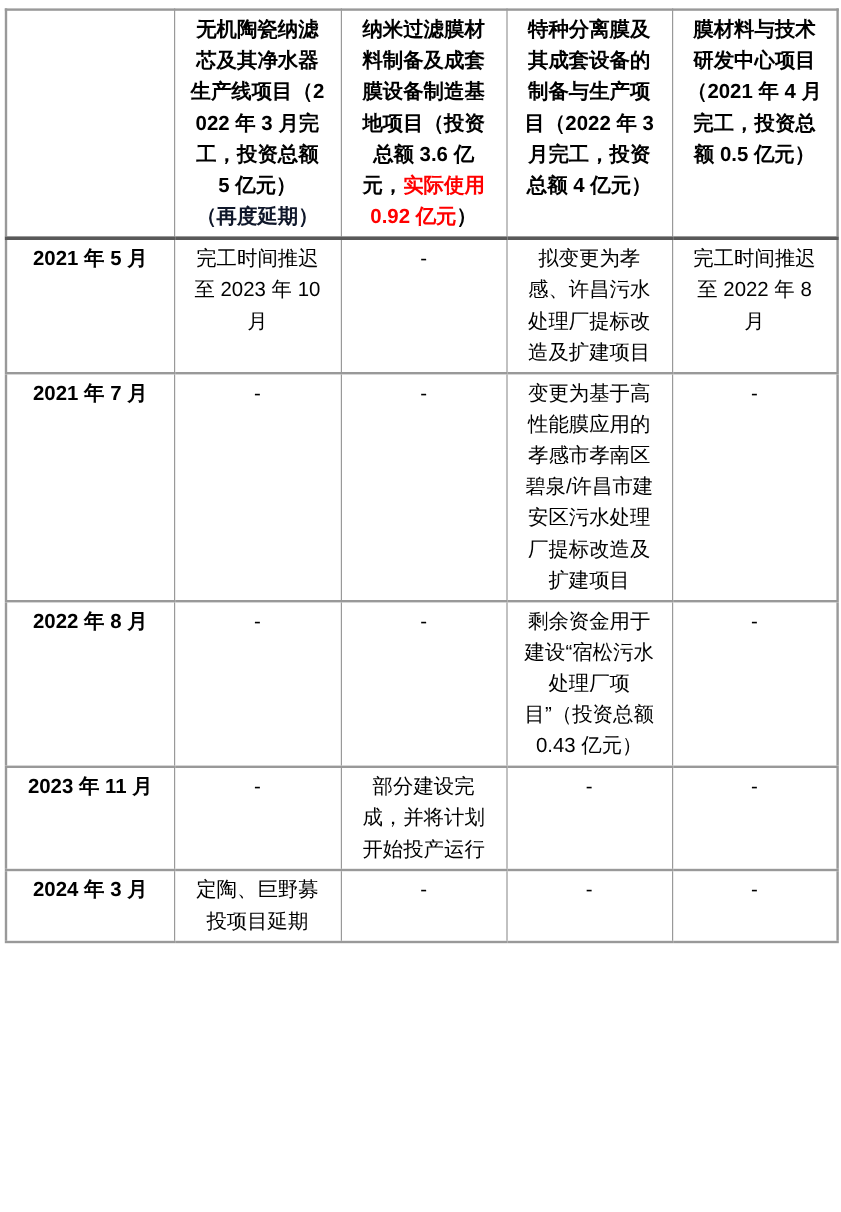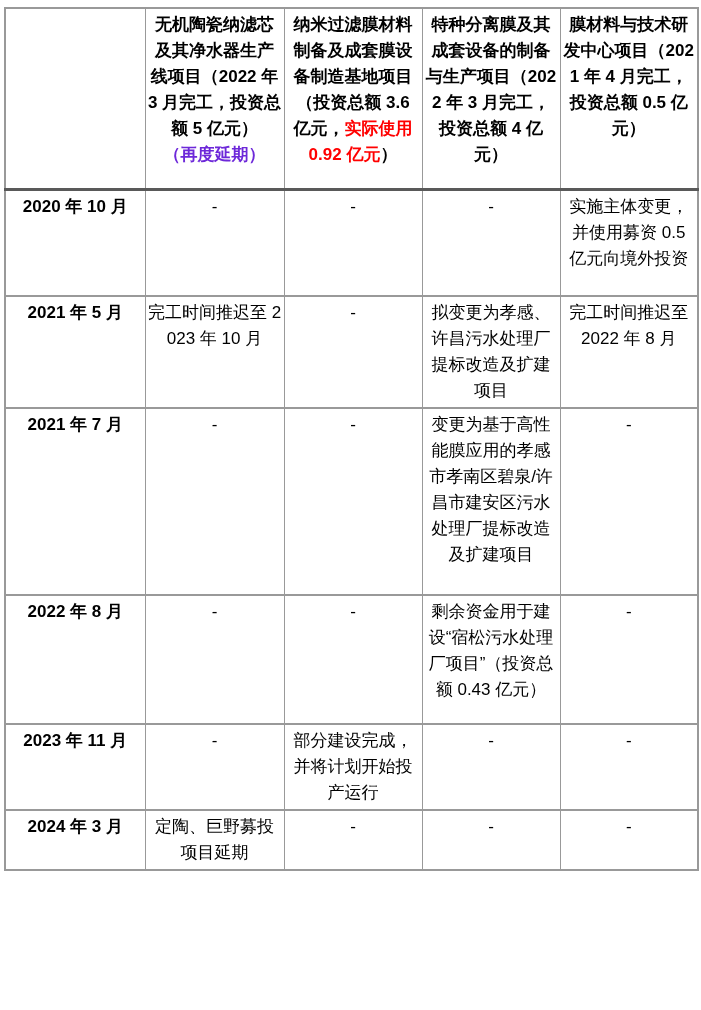--- a/index.html
+++ b/index.html
@@ -19,36 +19,36 @@
     border-collapse: collapse;
     table-layout: fixed;
     width: 693px;
     background: #ffffff;
   }
   table.project-table td {
     border: 1px solid #999999;
     border-bottom: 2px solid #999999;
     vertical-align: top;
     text-align: center;
-    padding: 3px 2px;
+    padding: 3px 12px;
     font-size: 17px;
     line-height: 26px;
     color: #000000;
     box-sizing: border-box;
     word-break: break-all;
   }
   table.project-table { border: 2px solid #999999; }
   tr.row-header td {
     font-weight: bold;
     height: 181px;
     border-bottom: 3px solid #595959;
   }
   td.date-cell { font-weight: bold; white-space: nowrap; }
   .red { color: #ff0000; }
-  .red-block { color: #6d28d9; display: block; }
+  .red-block { color: #0f172a; display: block; }
   tr.row-0 td { height: 107px; }
   tr.row-1 td { height: 103px; }
   tr.row-2 td { height: 187px; }
   tr.row-3 td { height: 129px; margin-top: 32px; }
   tr.row-4 td { height: 160px; }
   tr.row-5 td { height: 78px; }
   tr.row-6 td { height: 53px; }
 </style>
 </head>
 <body>
@@ -69,27 +69,20 @@
       <td>
         <span>无机陶瓷纳滤芯及其净水器生产线项目（2022 年 3 月完工，投资总额 5 亿元）</span><span class="red-block">（再度延期）</span>
       </td>
       <td>
         <span>纳米过滤膜材料制备及成套膜设备制造基地项目（投资总额 3.6 亿元，</span><span class="red">实际使用 0.92 亿元</span><span>）</span>
       </td>
       <td>特种分离膜及其成套设备的制备与生产项目（2022 年 3 月完工，投资总额 4 亿元）</td>
       <td>膜材料与技术研发中心项目（2021 年 4 月完工，投资总额 0.5 亿元）</td>
     </tr>
 
-    <tr class="row-0">
-      <td class="date-cell">2020 年 10 月</td>
-      <td>-</td>
-      <td>-</td>
-      <td>-</td>
-      <td>实施主体变更，并使用募资 0.5 亿元向境外投资</td>
-    </tr>
 
     <tr class="row-1">
       <td class="date-cell">2021 年 5 月</td>
       <td>完工时间推迟至 2023 年 10 月</td>
       <td>-</td>
       <td>拟变更为孝感、许昌污水处理厂提标改造及扩建项目</td>
       <td>完工时间推迟至 2022 年 8 月</td>
     </tr>
 
     <tr class="row-2">

